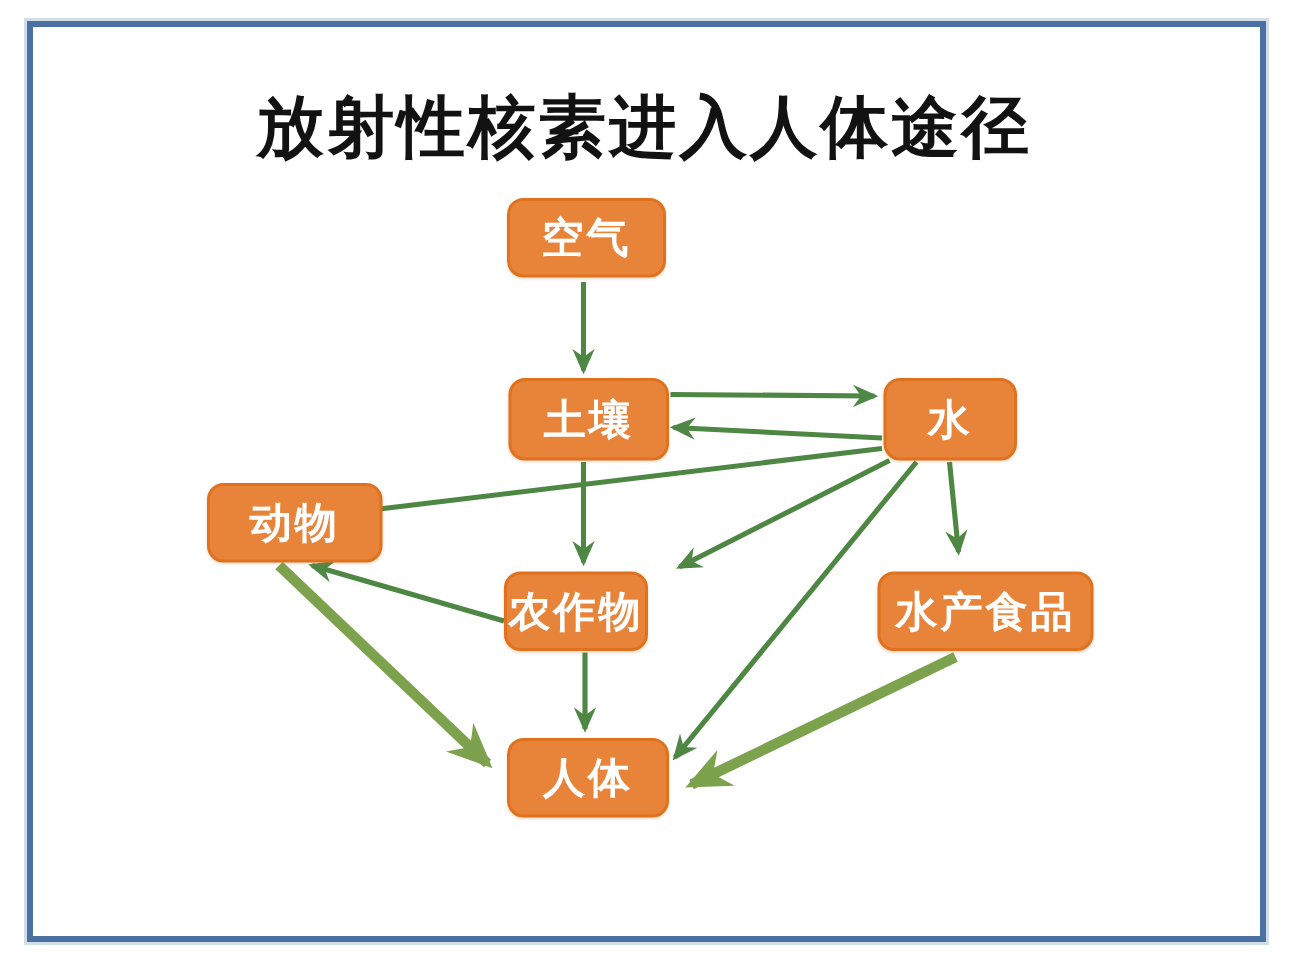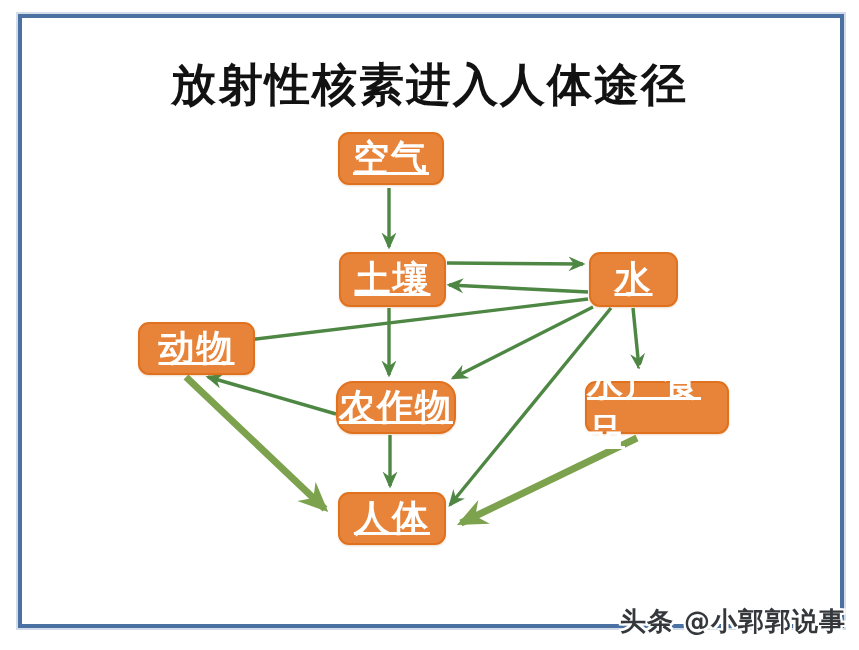--- a/index.html
+++ b/index.html
@@ -44,28 +44,27 @@
 
   #nodes { position: absolute; left: 0; top: 0; z-index: 3; }
 
   .node {
     position: absolute;
     box-sizing: border-box;
     background: var(--node-fill, #e8843a);
     border: 2px solid var(--node-border, #e0721f);
     border-radius: 11px;
     color: var(--node-text, #ffffff);
-    font-size: 36px;
+    font-size: 28px;
     font-weight: 700;
     letter-spacing: 2px;
     display: flex;
     align-items: center;
     justify-content: center;
     box-shadow: 0 1px 2px rgba(180, 110, 40, 0.25);
-    text-decoration: underline;
   }
 
   .watermark {
     position: absolute;
     right: 13px;
     bottom: 11px;
     font-size: 26px;
     font-weight: 700;
     letter-spacing: 1px;
     color: var(--wm, #34383c);
@@ -103,18 +102,17 @@
       <line x1="336" y1="414" x2="208" y2="377" stroke="#4e8743" stroke-width="3.4" marker-end="url(#ah-thin)"></line>
       <line x1="390" y1="435" x2="390" y2="486" stroke="#4e8743" stroke-width="3.4" marker-end="url(#ah-thin)"></line>
       <line x1="186" y1="377" x2="325" y2="509" stroke="#7da24d" stroke-width="7" marker-end="url(#ah-thick)"></line>
       <line x1="637" y1="438" x2="461" y2="523" stroke="#7da24d" stroke-width="7" marker-end="url(#ah-thick)"></line>
     </svg>
   <div id="nodes">
       <div class="node" style="left: 338px; top: 132px; width: 106px; height: 53px;">空气</div>
       <div class="node" style="left: 339px; top: 252px; width: 107px; height: 55px;">土壤</div>
       <div class="node" style="left: 589px; top: 252px; width: 89px; height: 55px;">水</div>
       <div class="node" style="left: 138px; top: 322px; width: 117px; height: 53px;">动物</div>
-      <div class="node" style="left: 336px; top: 381px; width: 120px; height: 53px; border-radius: 17px;">农作物</div>
+      <div class="node" style="left: 336px; top: 381px; width: 96px; height: 53px;">农作物</div>
       <div class="node" style="left: 585px; top: 381px; width: 144px; height: 53px;">水产食品</div>
       <div class="node" style="left: 338px; top: 492px; width: 108px; height: 53px;">人体</div>
     </div>
-  <div class="watermark">头条 @小郭郭说事</div>
 </div>
 
 </body></html>

